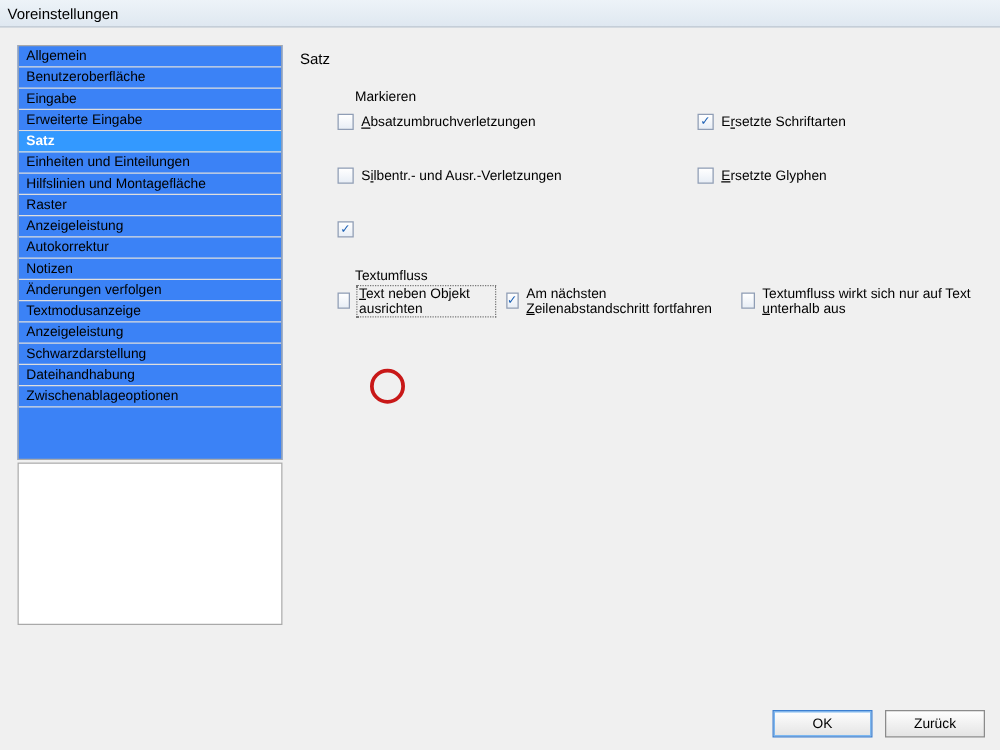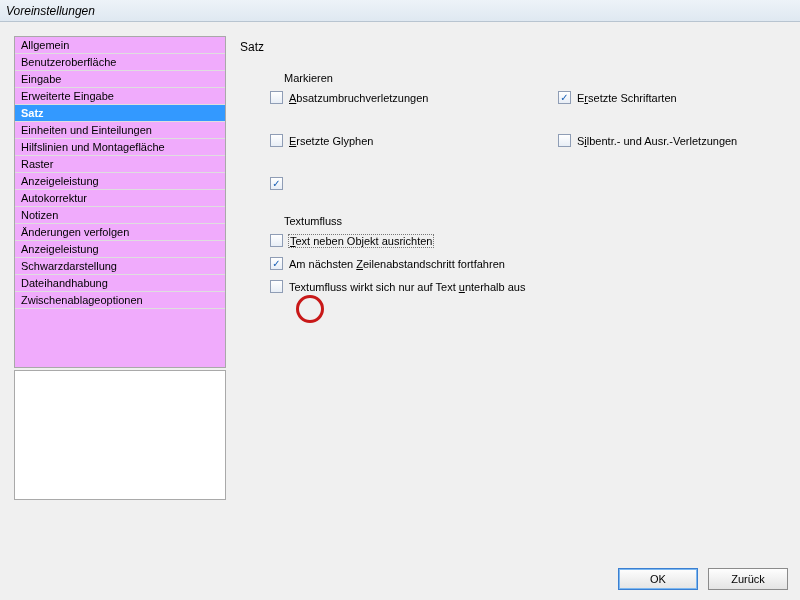--- a/index.html
+++ b/index.html
@@ -13,37 +13,36 @@
     overflow: hidden;
   }
   .titlebar {
     height: 22px;
     line-height: 22px;
     padding-left: 6px;
     font-size: 12px;
     color: #000;
     background: linear-gradient(#edf3f8, #dfe8f1);
     border-bottom: 1px solid #b8c4d0;
-    font-style: italic;
   }
   .content {
     display: flex;
     height: 540px;
     padding: 14px 10px 0 14px;
     gap: 12px;
   }
   
   .sidebar {
     width: 212px;
     display: flex;
     flex-direction: column;
   }
   .navlist {
     border: 1px solid #a9a9a9;
-    background: #f0abfc;
+    background: #3b82f6;
     height: 332px;
     overflow-y: auto;
   }
   .navitem {
     height: 17px;
     line-height: 17px;
     padding: 0 6px;
     border-bottom: 1px solid #dedede;
     cursor: default;
     white-space: nowrap;
@@ -79,21 +78,21 @@
     display: grid;
     grid-template-columns: 260px 220px;
     row-gap: 8px;
     column-gap: 10px;
     margin-bottom: 24px;
     gap: 28px;
   }
   .checkcol {
     margin-left: 32px;
     display: flex;
-    flex-direction: column;
+    flex-direction: row;
     gap: 8px;
     position: relative;
   }
   .chk {
     display: flex;
     align-items: center;
     gap: 6px;
     height: 15px;
   }
   .chk .box {
@@ -164,20 +163,21 @@
         <div class="navitem">Eingabe</div>
         <div class="navitem">Erweiterte Eingabe</div>
         <div class="navitem selected">Satz</div>
         <div class="navitem">Einheiten und Einteilungen</div>
         <div class="navitem">Hilfslinien und Montagefläche</div>
         <div class="navitem">Raster</div>
         <div class="navitem">Anzeigeleistung</div>
         <div class="navitem">Autokorrektur</div>
         <div class="navitem">Notizen</div>
         <div class="navitem">Änderungen verfolgen</div>
+        <div class="navitem">Textmodusanzeige</div>
         <div class="navitem">Anzeigeleistung</div>
         <div class="navitem">Schwarzdarstellung</div>
         <div class="navitem">Dateihandhabung</div>
         <div class="navitem">Zwischenablageoptionen</div>
       </div>
     <div class="descbox"></div>
   </div>
 
   <div class="panel">
     <div class="panel-title">Satz</div>
@@ -187,25 +187,25 @@
         <div class="chk">
           <span class="box"></span>
           <span class="lbl"><u>A</u>bsatzumbruchverletzungen</span>
         </div>
         <div class="chk">
           <span class="box">✓</span>
           <span class="lbl">E<u>r</u>setzte Schriftarten</span>
         </div>
         <div class="chk">
           <span class="box"></span>
+          <span class="lbl">S<u>i</u>lbentr.- und Ausr.-Verletzungen</span>
+        </div>
+        <div class="chk">
+          <span class="box"></span>
           <span class="lbl"><u>E</u>rsetzte Glyphen</span>
-        </div>
-        <div class="chk">
-          <span class="box"></span>
-          <span class="lbl">S<u>i</u>lbentr.- und Ausr.-Verletzungen</span>
         </div>
         <div class="chk" style="grid-column: 1 / span 2;">
           <span class="box">✓</span>
         </div>
       </div>
 
     <div class="grouplabel">Textumfluss</div>
     <div class="checkcol" id="col-textumfluss">
         <div class="chk">
           <span class="box"></span>

